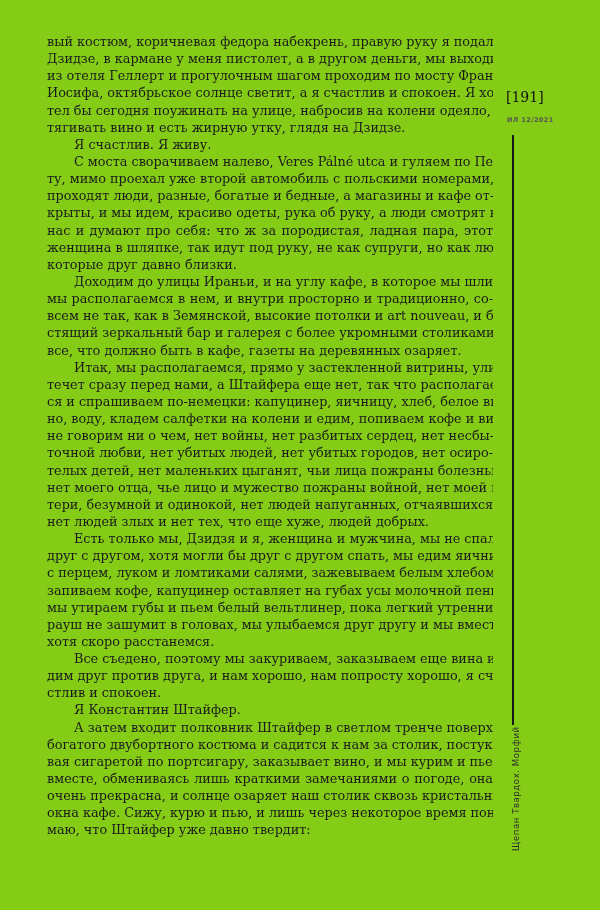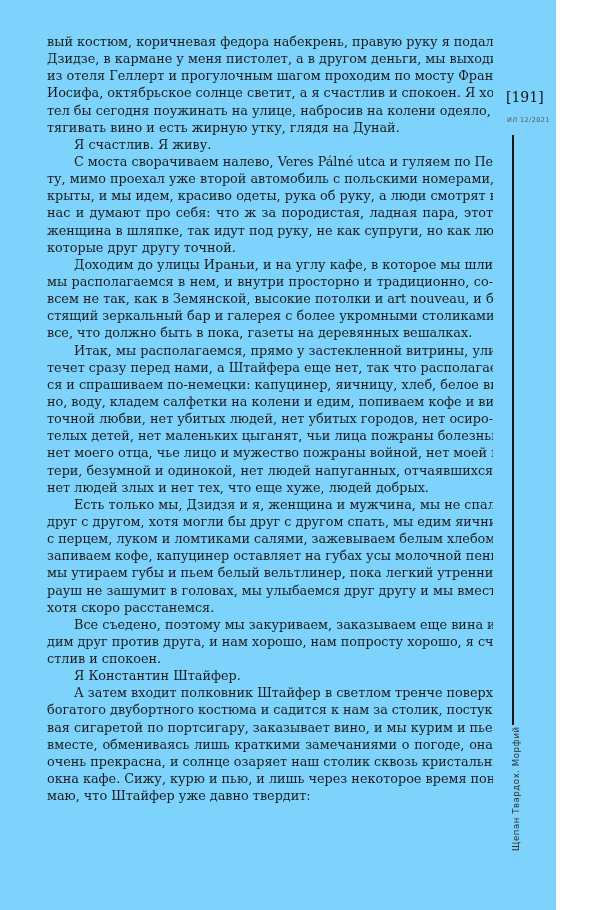--- a/index.html
+++ b/index.html
@@ -2,23 +2,23 @@
 <html><head>
 <meta charset="utf-8">
 <style>
   html, body {
     margin: 0;
     padding: 0;
     background: #ffffff;
   }
   .page {
     position: relative;
-    width: 556px;
+    width: 600px;
     height: 910px;
-    background: #7dd3fc;
+    background: #84cc16;
     overflow: hidden;
     font-family: "DejaVu Serif", serif;
   }
   .text-block {
     position: absolute;
     left: 47px;
     top: 33px;
     width: 446px;
     color: #1b1b1b;
     font-size: 12.8px;
@@ -42,21 +42,21 @@
     font-size: 14px;
     line-height: 1.2;
     color: #141414;
   }
   .journal-mark {
     position: absolute;
     left: 507px;
     top: 116px;
     font-family: "DejaVu Sans", sans-serif;
     font-size: 6.5px;
-    font-weight: 400;
+    font-weight: 700;
     letter-spacing: 0.4px;
     color: #555555;
   }
   .margin-rule {
     position: absolute;
     left: 512px;
     top: 135px;
     width: 1.5px;
     height: 590px;
     background: #171717;
@@ -79,45 +79,47 @@
 
 <div class="page">
 
   <div class="text-block">
       <div class="para">
         <div class="line">вый костюм, коричневая федора набекрень, правую руку я подал</div>
         <div class="line">Дзидзе, в кармане у меня пистолет, а в другом деньги, мы выходим</div>
         <div class="line">из отеля Геллерт и прогулочным шагом проходим по мосту Франца</div>
         <div class="line">Иосифа, октябрьское солнце светит, а я счастлив и спокоен. Я хо-</div>
         <div class="line">тел бы сегодня поужинать на улице, набросив на колени одеяло, по-</div>
-        <div class="line last">тягивать вино и есть жирную утку, глядя на Дунай.</div>
+        <div class="line last">тягивать вино и есть жирную утку, глядя на Дзидзе.</div>
       </div>
       <div class="para">
         <div class="line last indent">Я счастлив. Я живу.</div>
       </div>
       <div class="para">
         <div class="line indent">С моста сворачиваем налево, Veres Pálné utca и гуляем по Пеш-</div>
         <div class="line">ту, мимо проехал уже второй автомобиль с польскими номерами,</div>
+        <div class="line">проходят люди, разные, богатые и бедные, а магазины и кафе от-</div>
         <div class="line">крыты, и мы идем, красиво одеты, рука об руку, а люди смотрят на</div>
         <div class="line">нас и думают про себя: что ж за породистая, ладная пара, этот</div>
         <div class="line">женщина в шляпке, так идут под руку, не как супруги, но как люди,</div>
-        <div class="line last">которые друг другу точной.</div>
+        <div class="line last">которые друг давно близки.</div>
       </div>
       <div class="para">
         <div class="line indent">Доходим до улицы Ираньи, и на углу кафе, в которое мы шли, и</div>
         <div class="line">мы располагаемся в нем, и внутри просторно и традиционно, со-</div>
         <div class="line">всем не так, как в Земянской, высокие потолки и art nouveau, и бле-</div>
         <div class="line">стящий зеркальный бар и галерея с более укромными столиками, и</div>
-        <div class="line last">все, что должно быть в пока, газеты на деревянных вешалках.</div>
+        <div class="line last">все, что должно быть в кафе, газеты на деревянных озаряет.</div>
       </div>
       <div class="para">
         <div class="line indent">Итак, мы располагаемся, прямо у застекленной витрины, улица</div>
         <div class="line">течет сразу перед нами, а Штайфера еще нет, так что располагаем-</div>
         <div class="line">ся и спрашиваем по-немецки: капуцинер, яичницу, хлеб, белое ви-</div>
         <div class="line">но, воду, кладем салфетки на колени и едим, попиваем кофе и вино,</div>
+        <div class="line">не говорим ни о чем, нет войны, нет разбитых сердец, нет несбы-</div>
         <div class="line">точной любви, нет убитых людей, нет убитых городов, нет осиро-</div>
         <div class="line">телых детей, нет маленьких цыганят, чьи лица пожраны болезнью,</div>
         <div class="line">нет моего отца, чье лицо и мужество пожраны войной, нет моей ма-</div>
         <div class="line">тери, безумной и одинокой, нет людей напуганных, отчаявшихся,</div>
         <div class="line last">нет людей злых и нет тех, что еще хуже, людей добрых.</div>
       </div>
       <div class="para">
         <div class="line indent">Есть только мы, Дзидзя и я, женщина и мужчина, мы не спали</div>
         <div class="line">друг с другом, хотя могли бы друг с другом спать, мы едим яичницу</div>
         <div class="line">с перцем, луком и ломтиками салями, зажевываем белым хлебом и</div>

